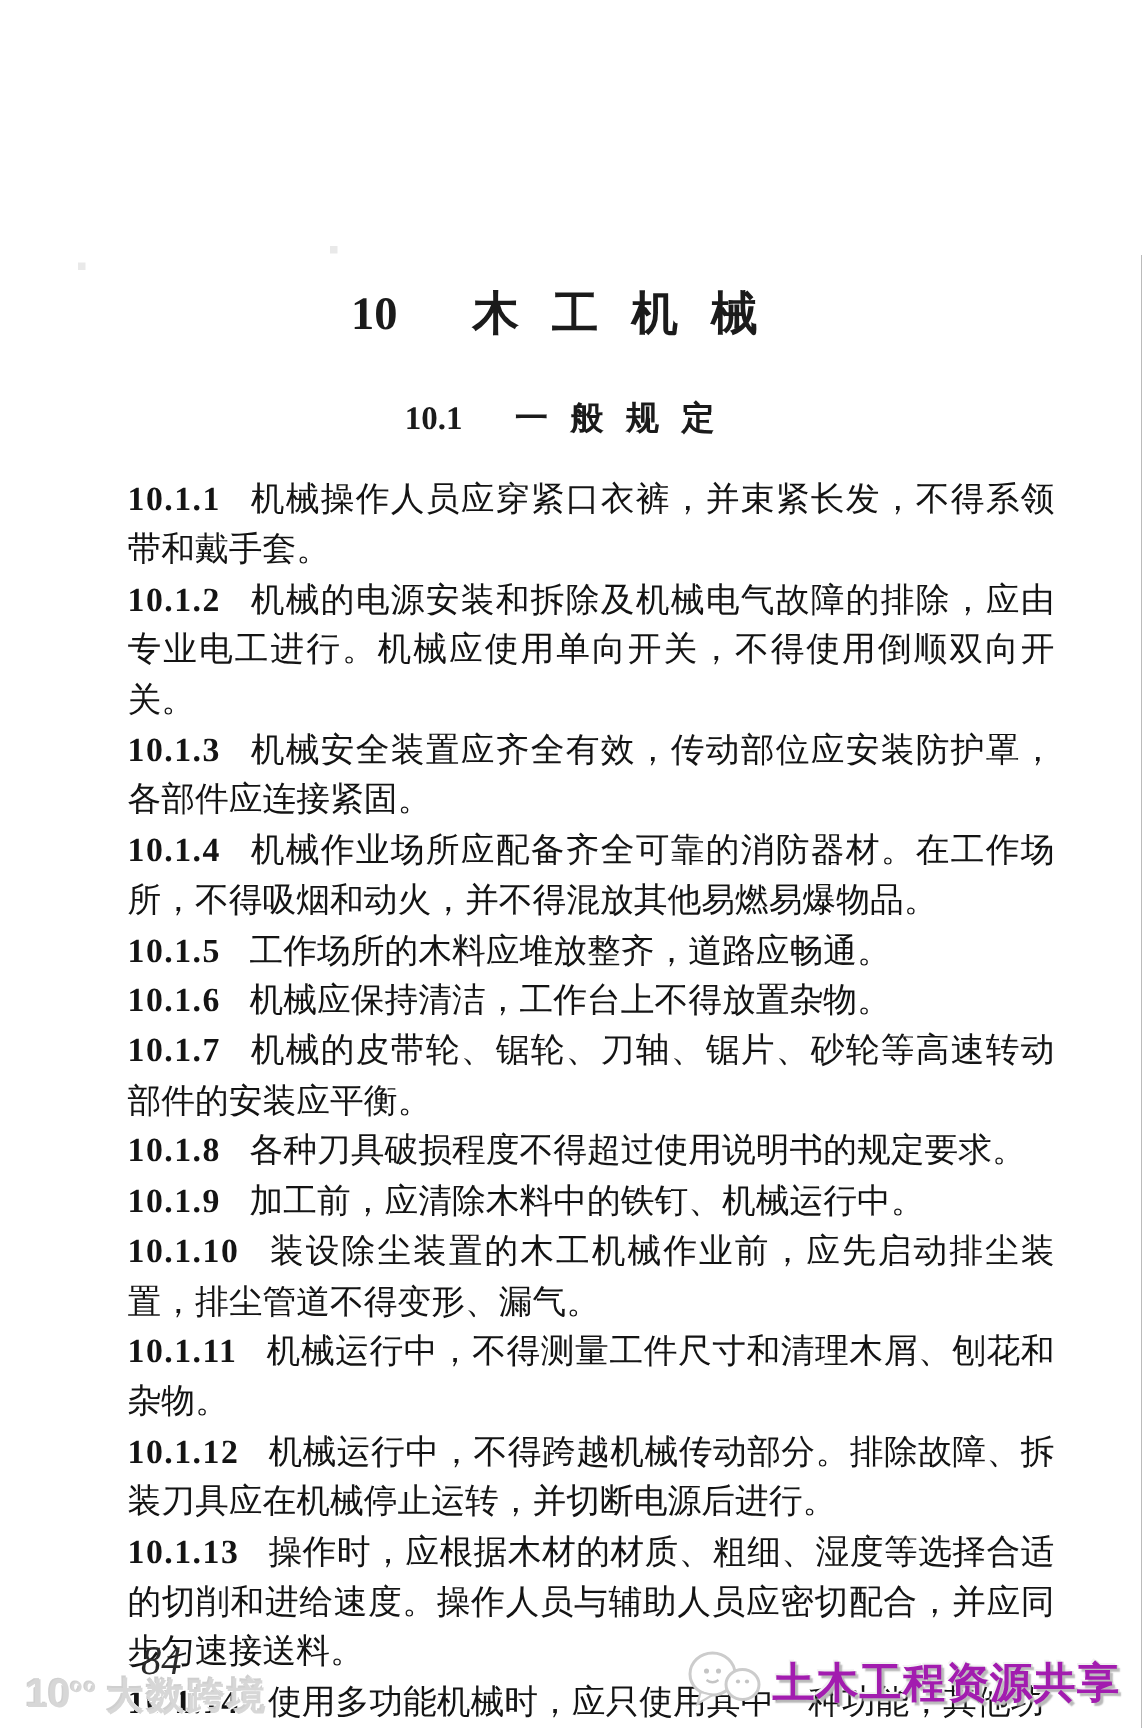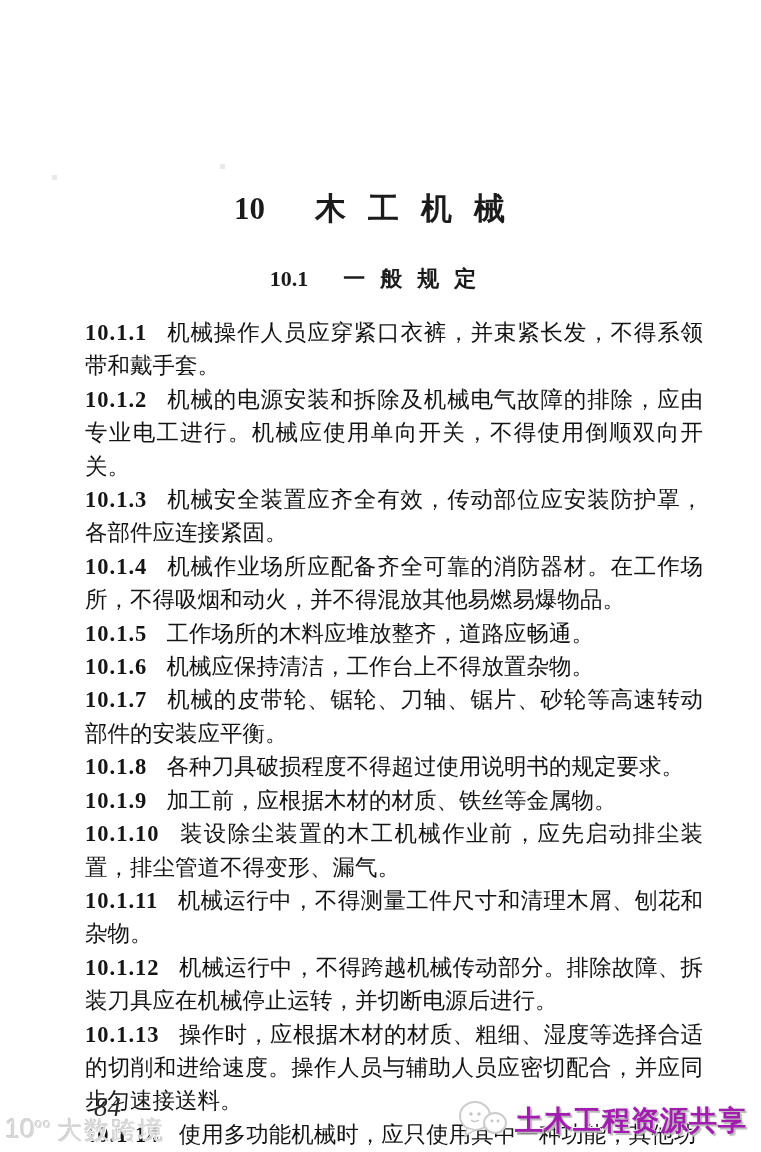--- a/index.html
+++ b/index.html
@@ -51,24 +51,24 @@
   .page-number {
     position: absolute;
     left: 94px;
     top: 1092px;
     font-size: 27px;
     font-style: italic;
     color: #2a2a2a;
   }
   .wm-left {
     position: absolute;
-    left: 5px;
+    left: 17px;
     top: 1114px;
     font-family: "Liberation Sans", "DejaVu Sans", sans-serif;
-    font-weight: normal;
+    font-weight: bold;
     font-size: 25px;
     color: #d7d7d7;
     text-shadow: 1px 1px 0 #ffffff, -1px -1px 0 #cfcfcf;
     letter-spacing: 2px;
     display: flex;
     align-items: flex-start;
   }
   .wm-left .wm-logo { font-size: 27px; letter-spacing: 0; margin-right: 6px; }
   .wm-left .wm-logo sup { font-size: 13px; letter-spacing: 1px; }
   .wm-right {
@@ -109,21 +109,21 @@
 
   <div class="body-block">
     <p class="clause"><span class="num">10.1.1</span><span>机械操作人员应穿紧口衣裤，并束紧长发，不得系领带和戴手套。</span></p>
     <p class="clause"><span class="num">10.1.2</span><span>机械的电源安装和拆除及机械电气故障的排除，应由专业电工进行。机械应使用单向开关，不得使用倒顺双向开关。</span></p>
     <p class="clause"><span class="num">10.1.3</span><span>机械安全装置应齐全有效，传动部位应安装防护罩，各部件应连接紧固。</span></p>
     <p class="clause"><span class="num">10.1.4</span><span>机械作业场所应配备齐全可靠的消防器材。在工作场所，不得吸烟和动火，并不得混放其他易燃易爆物品。</span></p>
     <p class="clause"><span class="num">10.1.5</span><span>工作场所的木料应堆放整齐，道路应畅通。</span></p>
     <p class="clause"><span class="num">10.1.6</span><span>机械应保持清洁，工作台上不得放置杂物。</span></p>
     <p class="clause"><span class="num">10.1.7</span><span>机械的皮带轮、锯轮、刀轴、锯片、砂轮等高速转动部件的安装应平衡。</span></p>
     <p class="clause"><span class="num">10.1.8</span><span>各种刀具破损程度不得超过使用说明书的规定要求。</span></p>
-    <p class="clause"><span class="num">10.1.9</span><span>加工前，应根据木材的材质、铁丝等金属物。</span></p>
+    <p class="clause"><span class="num">10.1.9</span><span>加工前，应清除木料中的铁钉、机械运行中。</span></p>
     <p class="clause"><span class="num">10.1.10</span><span>装设除尘装置的木工机械作业前，应先启动排尘装置，排尘管道不得变形、漏气。</span></p>
     <p class="clause"><span class="num">10.1.11</span><span>机械运行中，不得测量工件尺寸和清理木屑、刨花和杂物。</span></p>
     <p class="clause"><span class="num">10.1.12</span><span>机械运行中，不得跨越机械传动部分。排除故障、拆装刀具应在机械停止运转，并切断电源后进行。</span></p>
     <p class="clause"><span class="num">10.1.13</span><span>操作时，应根据木材的材质、粗细、湿度等选择合适的切削和进给速度。操作人员与辅助人员应密切配合，并应同步匀速接送料。</span></p>
     <p class="clause"><span class="num">10.1.14</span><span>使用多功能机械时，应只使用其中一种功能，其他功</span></p>
   </div>
 
   <div class="page-number">84</div>
 
   <div class="wm-left">

